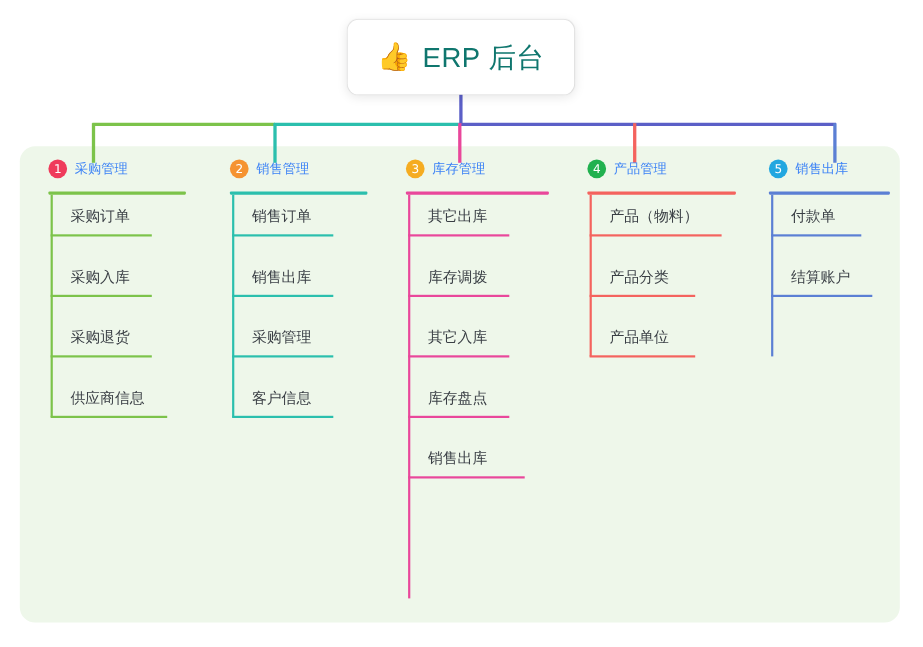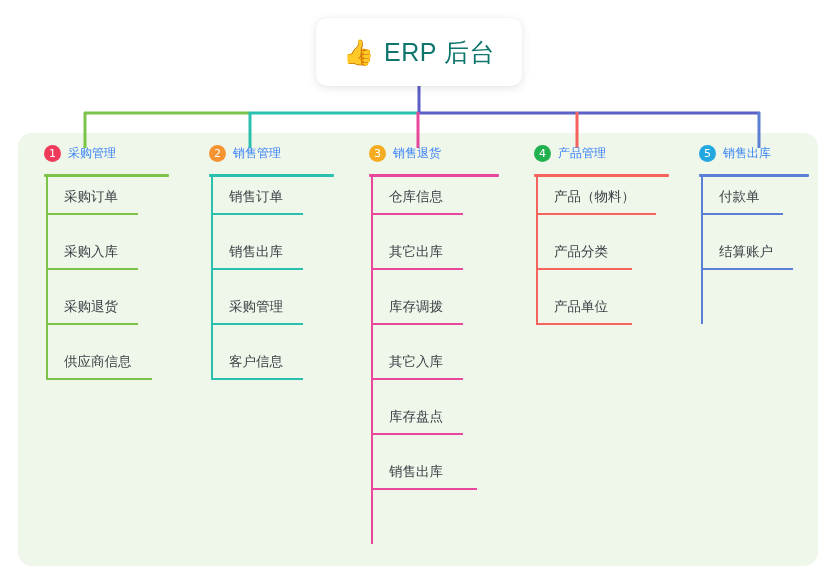--- a/index.html
+++ b/index.html
@@ -213,30 +213,26 @@
         </div>
         <div class="leaf">
           <div class="leaf-label">客户信息</div>
           <div class="leaf-rule" style="background: rgb(43, 191, 173); width: 92px;"></div>
         </div>
       </div>
     </div>
     <div class="column" style="left: 345px; width: 160px;">
       <div class="col-header">
         <span class="badge" style="background: rgb(245, 172, 33);">3</span>
-        <span class="col-title">销售退货</span>
+        <span class="col-title">库存管理</span>
       </div>
       <div class="col-rule" style="background: rgb(233, 71, 155); width: 130px; margin-left: 6px;"></div>
       <div class="leaves" style="height: 385px;">
         <div class="spine" style="background: rgb(233, 71, 155); height: 367px;"></div>
         <div class="leaf">
-          <div class="leaf-label">仓库信息</div>
-          <div class="leaf-rule" style="background: rgb(233, 71, 155); width: 92px;"></div>
-        </div>
-        <div class="leaf">
           <div class="leaf-label">其它出库</div>
           <div class="leaf-rule" style="background: rgb(233, 71, 155); width: 92px;"></div>
         </div>
         <div class="leaf">
           <div class="leaf-label">库存调拨</div>
           <div class="leaf-rule" style="background: rgb(233, 71, 155); width: 92px;"></div>
         </div>
         <div class="leaf">
           <div class="leaf-label">其它入库</div>
           <div class="leaf-rule" style="background: rgb(233, 71, 155); width: 92px;"></div>

